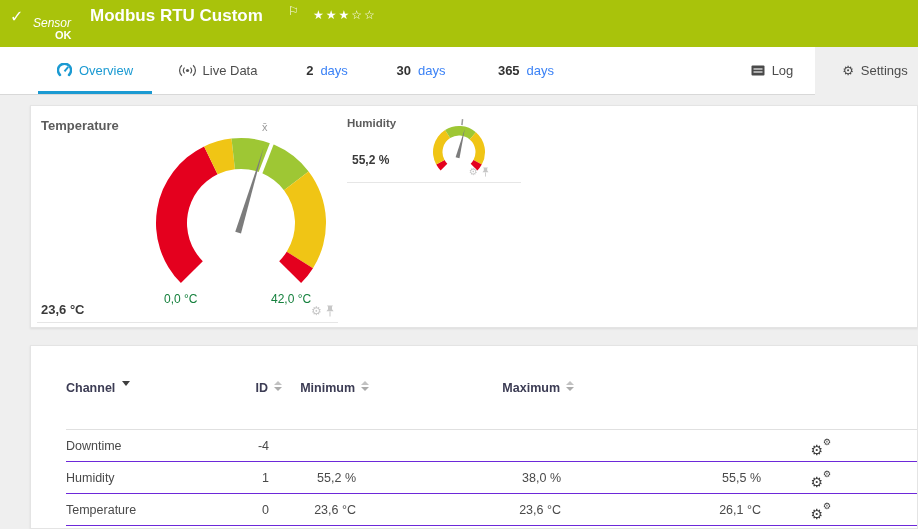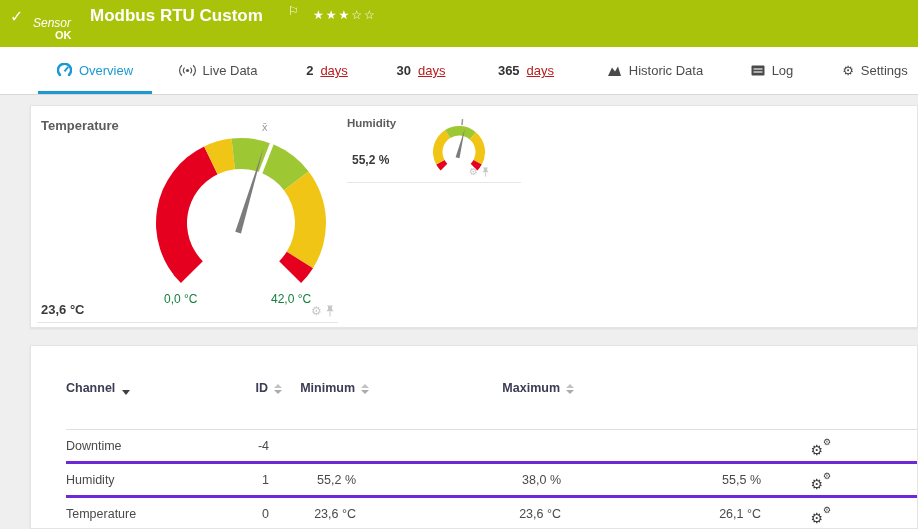--- a/index.html
+++ b/index.html
@@ -11,46 +11,46 @@
   }
   
   .hdr{position:absolute;left:0;top:0;width:918px;height:47px;background:#a9c30b;color:#fff;}
   .hdr-check{position:absolute;left:10px;top:7px;font-size:16px;font-weight:bold;}
   .hdr-kind{position:absolute;left:33px;top:16px;font-size:12px;font-style:italic;}
   .hdr-title{position:absolute;left:90px;top:6px;font-size:17px;font-weight:bold;}
   .hdr-flag{position:absolute;left:288px;top:4px;font-size:12px;cursor:pointer;}
   .hdr-stars{position:absolute;left:313px;top:8px;font-size:12px;letter-spacing:2px;cursor:pointer;}
   .hdr-status{position:absolute;left:55px;top:29px;font-size:11px;font-weight:bold;}
   
-  .tabbar{position:absolute;left:0;top:47px;width:918px;height:48px;background:#ffffff;border-bottom:1px solid #d8d8d8;box-sizing:border-box;}
+  .tabbar{position:absolute;left:0;top:47px;width:815px;height:48px;background:#ffffff;border-bottom:1px solid #d8d8d8;box-sizing:border-box;}
   .tab{position:absolute;top:0;height:47px;display:flex;align-items:center;justify-content:center;gap:7px;
        font-size:13px;color:#4c4c4c;cursor:pointer;white-space:nowrap;}
   .tab .num{font-weight:bold;color:#333;}
-  .tab .dlab{color:#b91c1c;text-decoration:underline;}
+  .tab .dlab{color:#3b82f6;}
   .tab-active{color:#1b9ad2;}
   .tab-underline{position:absolute;left:38px;top:44px;width:114px;height:3px;background:#1b9ad2;}
   .ticon{display:inline-flex;align-items:center;}
   
   .panel{position:absolute;background:#fff;border:1px solid #e4e4e4;box-shadow:0 1px 2px rgba(0,0,0,.08);box-sizing:border-box;}
   #panel-gauges{left:30px;top:105px;width:888px;height:223px;}
   #panel-table{left:30px;top:345px;width:888px;height:184px;}
   .cell-title{position:absolute;font-weight:bold;color:#5c5c5c;}
   .g-value{position:absolute;font-weight:bold;color:#3a3a3a;}
   .g-scale{position:absolute;font-size:12px;color:#15803d;}
   .g-divider{position:absolute;height:1px;background:#e6e6e6;}
   .g-xbar{position:absolute;font-size:11px;color:#9a9a9a;}
   .mini-icons{position:absolute;display:flex;gap:4px;align-items:center;color:#c7c7c7;cursor:pointer;}
   .mini-icons .gearch{font-size:12px;line-height:12px;}
   
   .tbl{position:absolute;left:35px;top:0;right:0;}
   .trow{display:grid;grid-template-columns:150px 53px 87px 205px 200px 1fr;align-items:center;
-        height:31px;border-bottom:3px solid #6d28d9;font-size:12.5px;color:#4a4a4a;}
+        height:31px;border-bottom:1px solid #6d28d9;font-size:12.5px;color:#4a4a4a;}
   .thead{height:83px;border-bottom:1px solid #e0e0e0;font-weight:bold;color:#3c3c54;font-size:12.5px;
          display:grid;grid-template-columns:150px 53px 87px 205px 200px 1fr;align-items:center;padding-top:0;}
-  .thead>div{display:flex;align-items:flex-end;}
+  .thead>div{display:flex;align-items:flex-start;}
   .hc-channel{justify-content:flex-start;gap:7px;cursor:pointer;}
   .hc-right{justify-content:flex-end;margin-right:-13px;cursor:pointer;}
   .hc-last{justify-content:flex-end;align-items:flex-end !important;margin-right:-13px;cursor:pointer;}
   .hc-last .wraplab{display:inline-block;width:42px;text-align:right;line-height:1.18;}
   .c-id,.c-last,.c-min,.c-max{text-align:right;}
   .c-gear{padding-left:62px;}
   .sort{display:inline-flex;flex-direction:column;gap:2px;margin-left:6px;margin-bottom:1px;}
   .tri-u{width:0;height:0;border-left:4px solid transparent;border-right:4px solid transparent;border-bottom:4px solid #c2c2c2;}
   .tri-d{width:0;height:0;border-left:4px solid transparent;border-right:4px solid transparent;border-top:4px solid #ababab;}
   .tri-sorted{width:0;height:0;border-left:4.5px solid transparent;border-right:4.5px solid transparent;border-top:5px solid #3f3f3f;}
@@ -95,28 +95,20 @@
     <span class="num">2</span>
     <span class="dlab">days</span>
   </div>
   <div class="tab" style="left:392px;width:58px;">
     <span class="num">30</span>
     <span class="dlab">days</span>
   </div>
   <div class="tab" style="left:494px;width:64px;">
     <span class="num">365</span>
     <span class="dlab">days</span>
-  </div>
-  <div class="tab" style="left:602px;width:106px;">
-    <span class="ticon">
-      <svg width="15" height="13" viewBox="0 0 15 13">
-          <polygon points="1,12 5,3.5 8,7.5 11,2.5 14,12" fill="#4a4a4a"></polygon>
-        </svg>
-    </span>
-    <span>Historic Data</span>
   </div>
   <div class="tab" style="left:748px;width:48px;">
     <span class="ticon">
       <svg width="14" height="11" viewBox="0 0 14 11">
           <rect x="0.5" y="0.5" width="13" height="10" rx="1" fill="#4a4a4a"></rect>
           <line x1="2.5" y1="4" x2="11.5" y2="4" stroke="#fff" stroke-width="1.1"></line>
           <line x1="2.5" y1="7" x2="11.5" y2="7" stroke="#fff" stroke-width="1.1"></line>
         </svg>
     </span>
     <span>Log</span>

